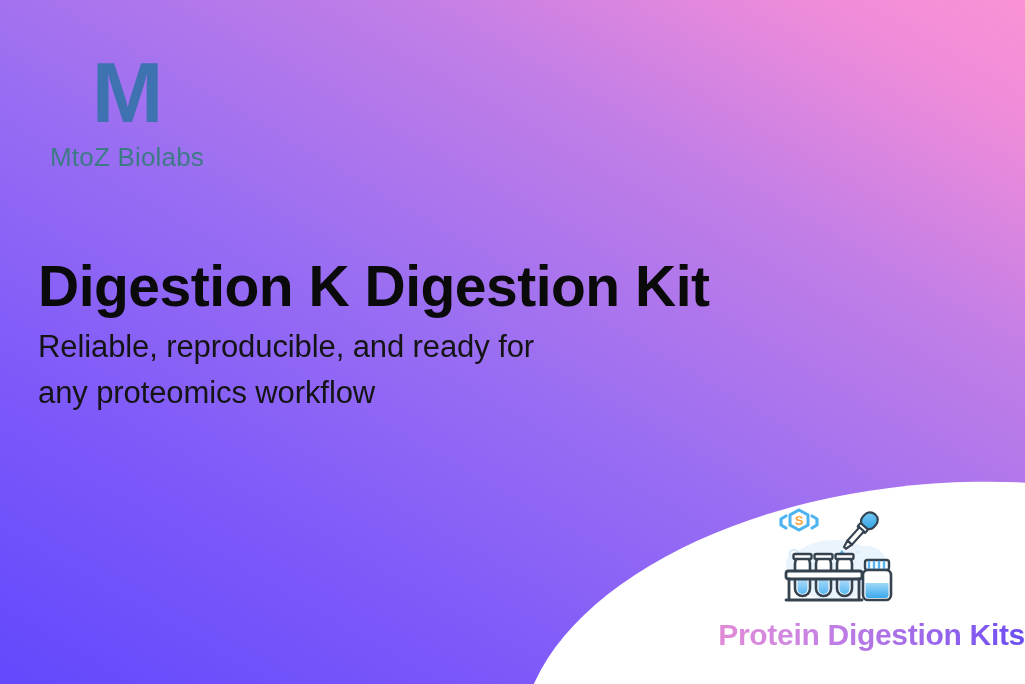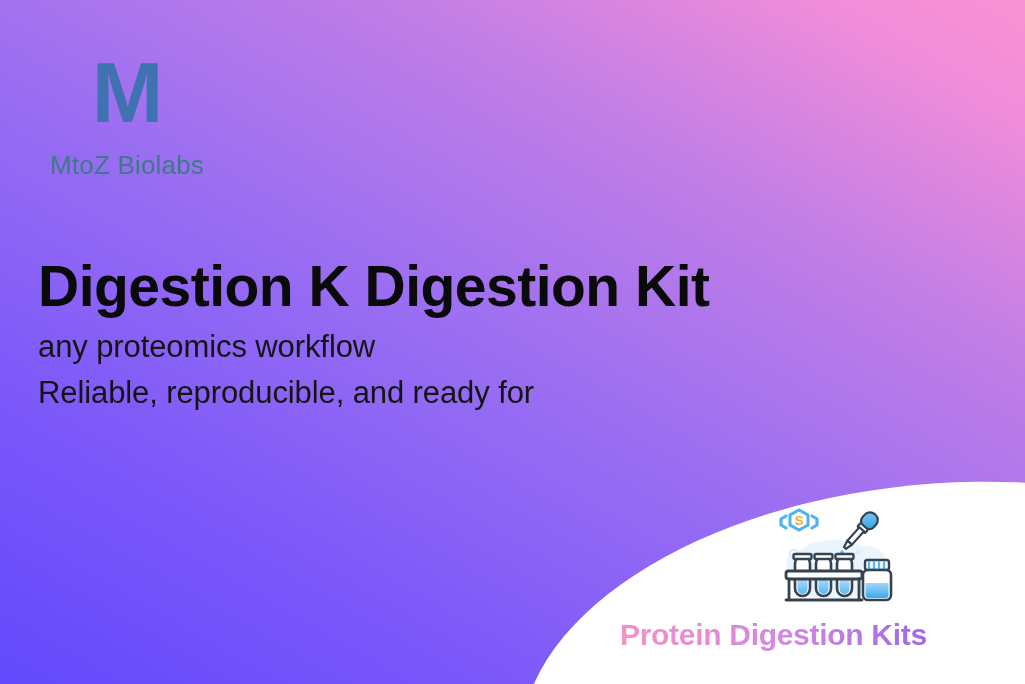--- a/index.html
+++ b/index.html
@@ -42,21 +42,21 @@
     font-size: 86px;
     line-height: 0.95;
     font-weight: bold;
     color: #3f72b0;
     letter-spacing: -1px;
   }
   .brand-name {
     display: block;
     text-align: center;
     width: 178px;
-    margin-top: 18px;
+    margin-top: 10px;
     font-size: 26px;
     line-height: 1;
     font-weight: normal;
     color: #3e7a86;
     letter-spacing: 0.2px;
   }
 
   
   .headline {
     position: absolute;
@@ -116,21 +116,21 @@
     width: 130px;
     height: 105px;
   }
 
   
   .panel-caption {
     position: absolute;
     left: 0;
     top: 118px;
     width: 405px;
-    text-align: left;
+    text-align: right;
     font-size: 30px;
     font-weight: bold;
     letter-spacing: -0.3px;
     white-space: nowrap;
     background: linear-gradient(90deg, #f78fc9 0%, #d087e0 42%, #a46ce9 72%, #6b4cf3 100%);
     -webkit-background-clip: text;
     background-clip: text;
     color: transparent;
     -webkit-text-fill-color: transparent;
   }
@@ -141,22 +141,22 @@
 <div class="banner">
 
   <div class="brand">
     <span class="brand-mark">M</span>
     <span class="brand-name">MtoZ Biolabs</span>
   </div>
 
   <h1 class="headline">Digestion K Digestion Kit</h1>
 
   <div class="subhead">
+    <span class="line">Reliable, reproducible, and ready for</span>
     <span class="line">any proteomics workflow</span>
-    <span class="line">Reliable, reproducible, and ready for</span>
   </div>
 
   <div class="panel"></div>
 
   <div class="panel-content">
 
     <div class="product-icon">
       <svg viewBox="0 0 130 105" xmlns="http://www.w3.org/2000/svg">
         <defs>
           <linearGradient id="tubeLiquid" x1="0" y1="0" x2="0" y2="1">

